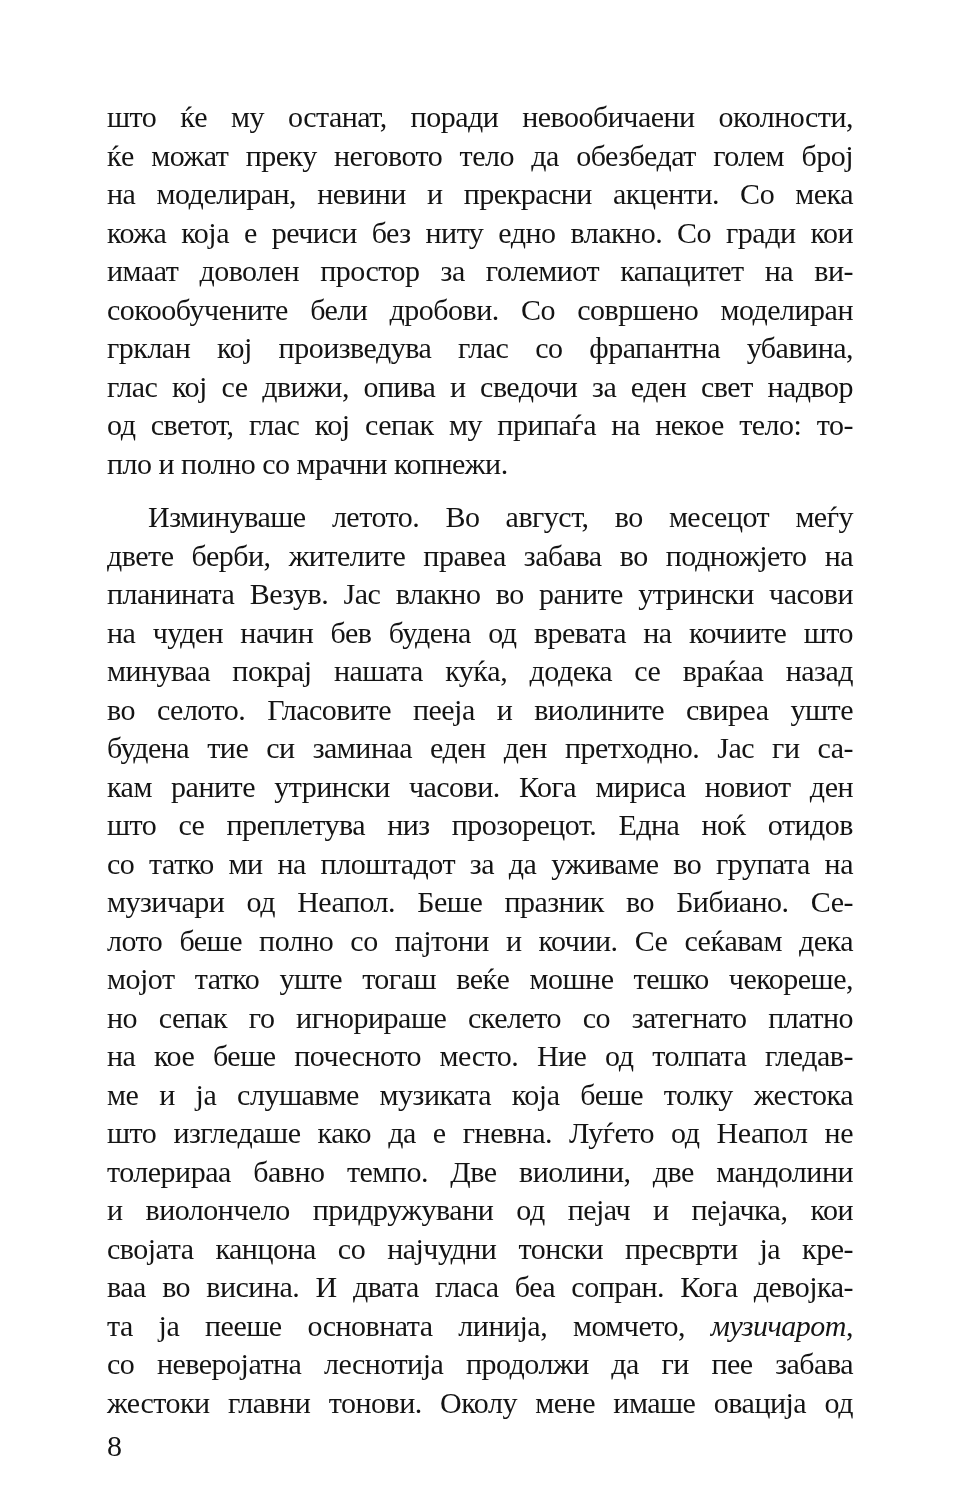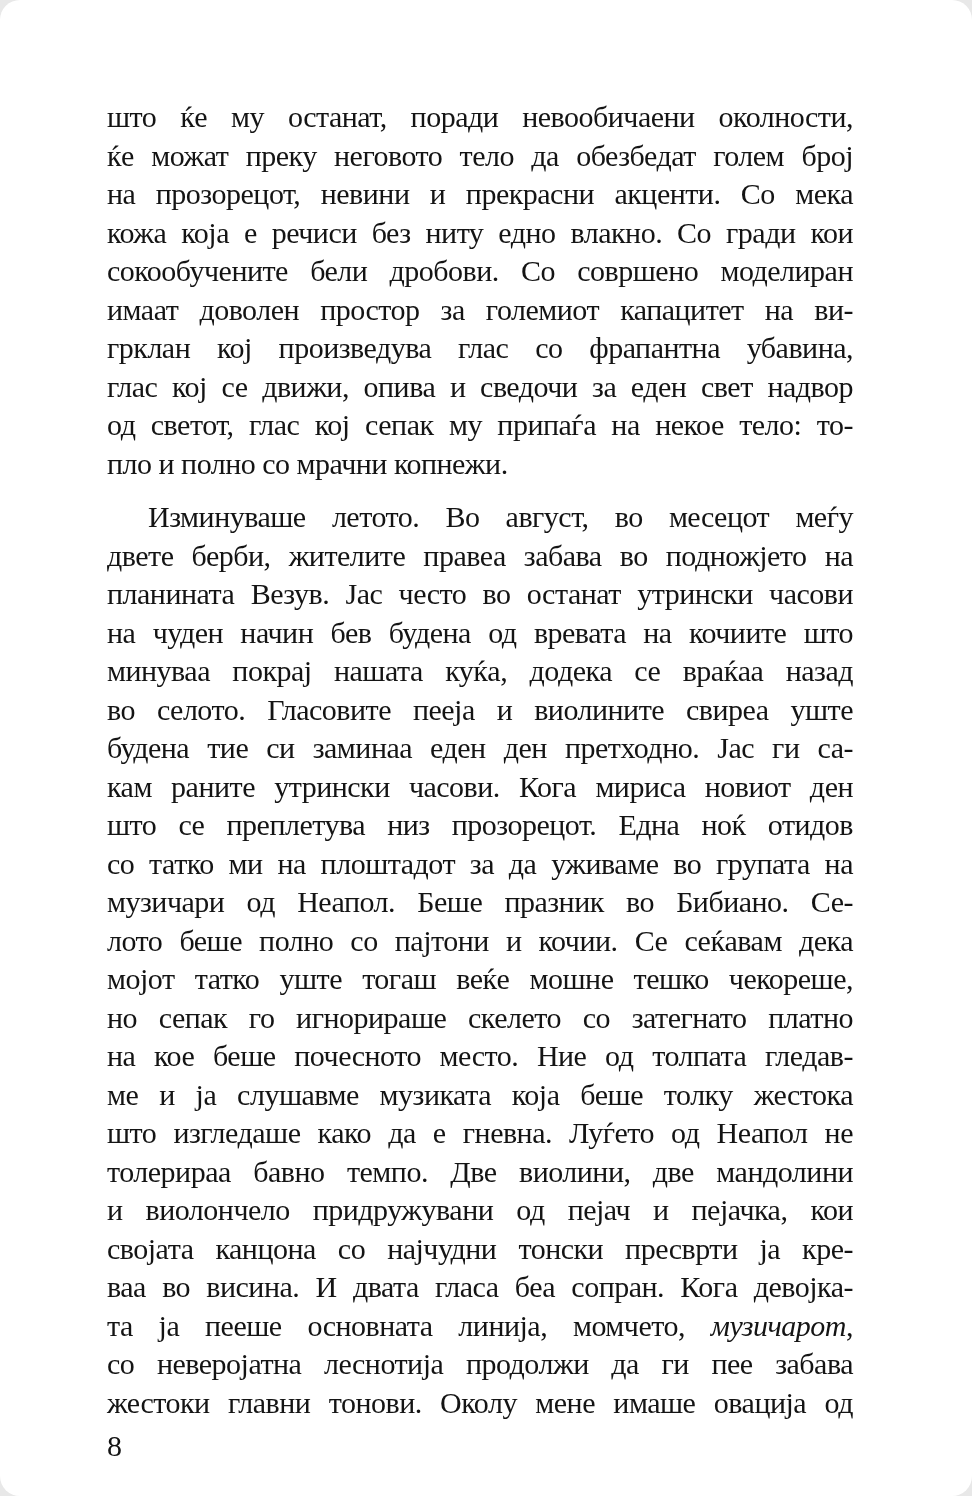--- a/index.html
+++ b/index.html
@@ -8,21 +8,20 @@
     background: #e8e8e8;
   }
   .page {
     position: relative;
     width: 972px;
     height: 1496px;
     background: #ffffff;
     font-family: "Liberation Serif", serif;
     color: #141414;
     overflow: hidden;
-    border-radius: 20px;
   }
   .text-block {
     position: absolute;
     left: 107px;
     top: 98px;
     width: 746px;
   }
   .paragraph {
     margin: 0;
     padding: 0;
@@ -58,34 +57,34 @@
 </style>
 </head>
 <body>
 
 <div class="page">
   <div class="text-block">
 
     <div class="paragraph para-gap">
       <div class="line">што ќе му останат, поради невообичаени околности,</div>
       <div class="line">ќе можат преку неговото тело да обезбедат голем број</div>
-      <div class="line">на прозорецот, невини и прекрасни акценти. Со мека</div>
+      <div class="line">на моделиран, невини и прекрасни акценти. Со мека</div>
       <div class="line">кожа која е речиси без ниту едно влакно. Со гради кои</div>
+      <div class="line">имаат доволен простор за големиот капацитет на ви-</div>
       <div class="line">сокообучените бели дробови. Со совршено моделиран</div>
-      <div class="line">имаат доволен простор за големиот капацитет на ви-</div>
       <div class="line">грклан кој произведува глас со фрапантна убавина,</div>
       <div class="line">глас кој се движи, опива и сведочи за еден свет надвор</div>
       <div class="line">од светот, глас кој сепак му припаѓа на некое тело: то-</div>
       <div class="line align-left">пло и полно со мрачни копнежи.</div>
     </div>
 
     <div class="paragraph indent-first">
       <div class="line">Изминуваше летото. Во август, во месецот меѓу</div>
       <div class="line">двете берби, жителите правеа забава во подножјето на</div>
-      <div class="line">планината Везув. Јас често во останат утрински часови</div>
+      <div class="line">планината Везув. Јас влакно во раните утрински часови</div>
       <div class="line">на чуден начин бев будена од вревата на кочиите што</div>
       <div class="line">минуваа покрај нашата куќа, додека се враќаа назад</div>
       <div class="line">во селото. Гласовите пееја и виолините свиреа уште</div>
       <div class="line">будена тие си заминаа еден ден претходно. Јас ги са-</div>
       <div class="line">кам раните утрински часови. Кога мириса новиот ден</div>
       <div class="line">што се преплетува низ прозорецот. Една ноќ отидов</div>
       <div class="line">со татко ми на плоштадот за да уживаме во групата на</div>
       <div class="line">музичари од Неапол. Беше празник во Бибиано. Се-</div>
       <div class="line">лото беше полно со пајтони и кочии. Се сеќавам дека</div>
       <div class="line">мојот татко уште тогаш веќе мошне тешко чекореше,</div>

